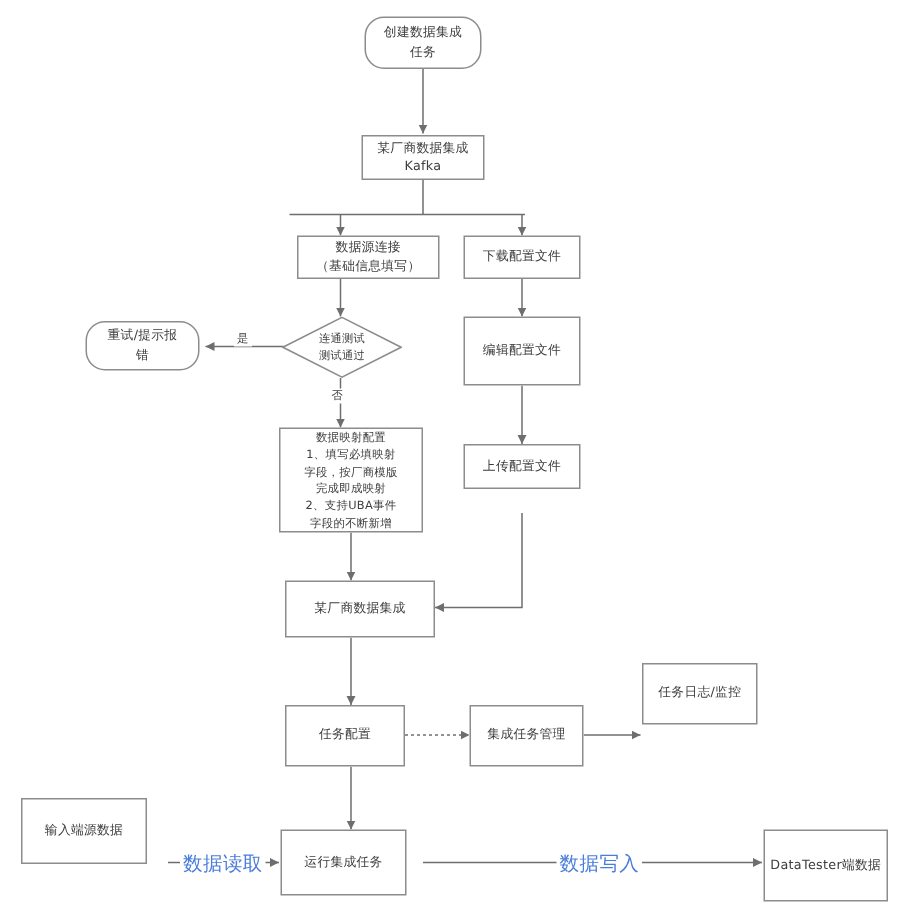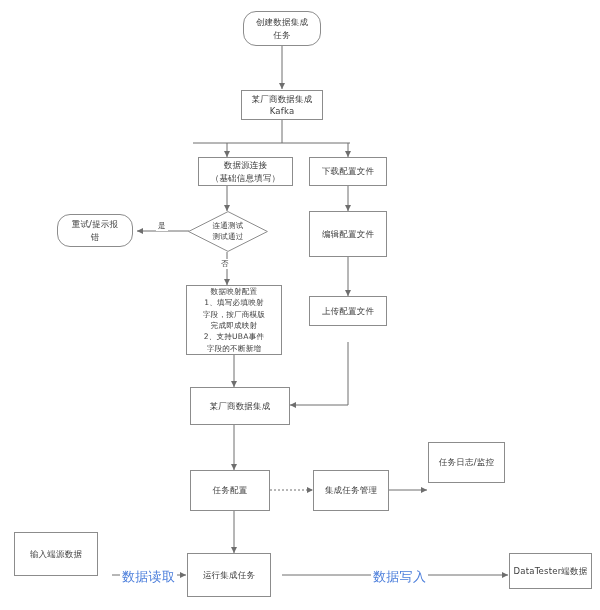--- a/index.html
+++ b/index.html
@@ -203,21 +203,21 @@
   </div>
 
   <div class="node" style="left:14px; top:532px; width:84px; height:44px;">
     <span class="txt">输入端源数据</span>
   </div>
 
   <div class="node" style="left:187px; top:553px; width:84px; height:44px;">
     <span class="txt">运行集成任务</span>
   </div>
 
-  <div class="node" style="left:509px; top:553px; width:83px; height:36px;">
+  <div class="node" style="left:509px; top:553px; width:83px; height:48px;">
     <span class="txt">DataTester端数据</span>
   </div>
 
   <div class="edge-label" style="left:156px; top:221px;">是</div>
   <div class="edge-label" style="left:219px; top:259px;">否</div>
   <div class="edge-label blue" style="left:120px; top:569px;">数据读取</div>
   <div class="edge-label blue" style="left:371px; top:569px;">数据写入</div>
 
 </div>
 

